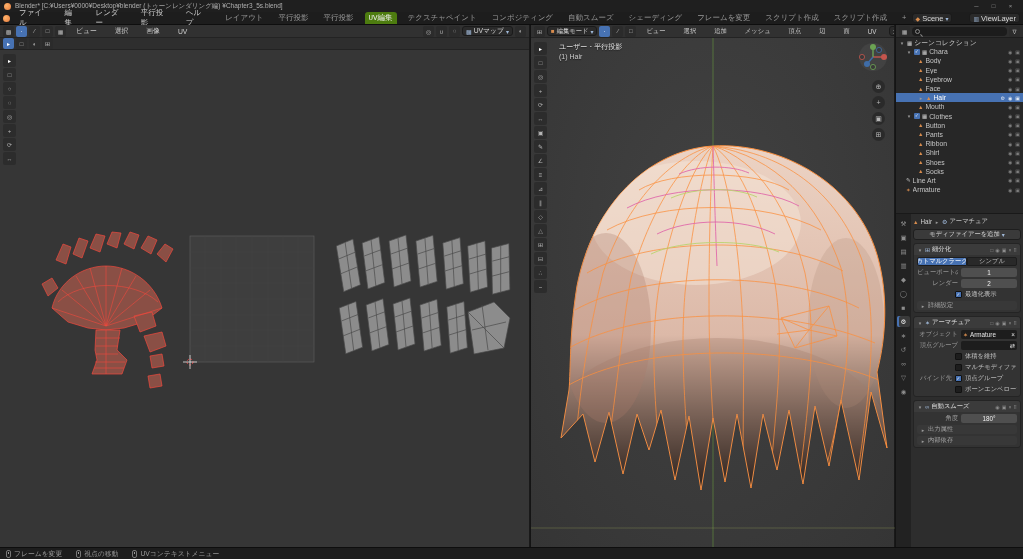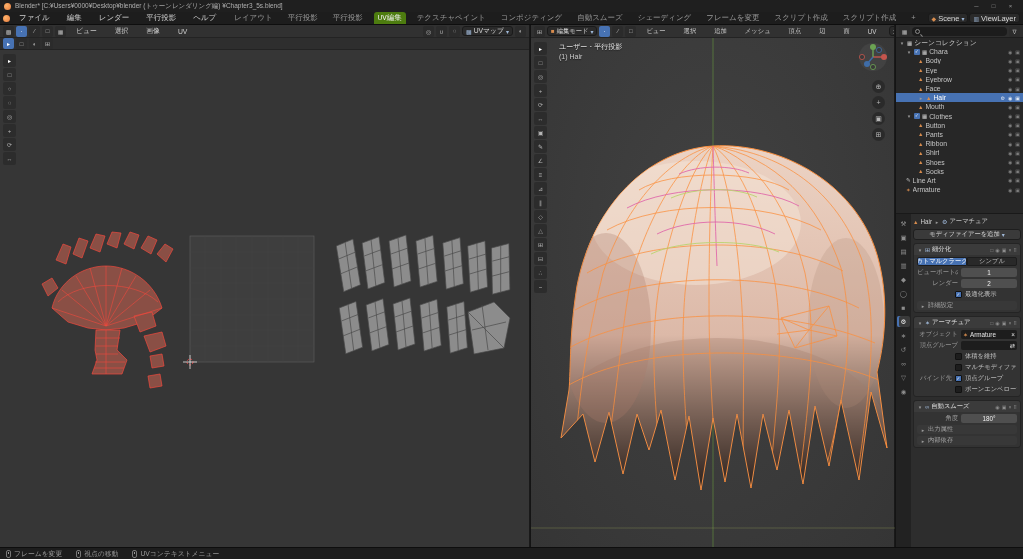--- a/index.html
+++ b/index.html
@@ -7,21 +7,21 @@
   body{position:relative;background:#141414;color:#c8c8c8;font-size:8px;-webkit-font-smoothing:antialiased;}
   .titlebar{position:absolute;top:0;left:0;right:0;height:12px;background:#1f1f1f;display:flex;align-items:center;gap:4px;padding:0 4px;font-size:6.5px;color:#b0b0b0;}
   .blogo{width:7px;height:7px;border-radius:50%;background:radial-gradient(circle at 35% 35%,#ffb36b,#e87d3e);flex:none;}
   .winbtns{margin-left:auto;display:flex;}
   .winbtn{width:17px;height:12px;display:flex;align-items:center;justify-content:center;color:#9a9a9a;font-size:6px;}
   .menubar{position:absolute;top:12px;left:0;right:0;height:13px;background:#1d1d1d;border-bottom:1px solid #0e0e0e;display:flex;align-items:center;gap:1px;padding:0 3px;font-size:7.5px;}
   .menu{padding:0 8px;color:#cfcfcf;}
   .wstabs{display:flex;margin-left:5px;gap:7px;}
   .wstab{padding:1px 4px;color:#9a9a9a;border-radius:3px 3px 0 0;white-space:nowrap;}
   .wstab.active{background:#4d7c0f;color:#f0f0f0;font-family:Liberation Mono, monospace;}
-  .mrights{margin-left:auto;display:flex;gap:1px;align-items:center;}
+  .mrights{margin-left:auto;display:flex;gap:17px;align-items:center;}
   .dropdown{background:#2a2a2a;border:1px solid #1a1a1a;border-radius:3px;height:10px;display:inline-flex;align-items:center;gap:2px;padding:0 3px;white-space:nowrap;color:#d8d8d8;}
   .di{font-size:6px;color:#9fb8d8;}
   .di.or{color:#d98d4e;}
   .main{position:absolute;top:25px;bottom:12px;left:0;right:0;}
   .pane{position:absolute;top:0;bottom:0;}
   .uvpane{left:0;width:530px;background:#353535;border-right:1px solid #191919;}
   .vppane{left:531px;width:364px;background:#3c3c3c;border-right:1px solid #191919;}
   .rpane{left:896px;right:0;background:#2b2b2b;}
   .edhead{height:13px;background:#313131;border-bottom:1px solid #232323;display:flex;align-items:center;gap:2px;padding:0 3px;font-size:6.8px;overflow:hidden;white-space:nowrap;}
   .toolrow{height:12px;background:#2e2e2e;border-bottom:1px solid #232323;display:flex;align-items:center;gap:2px;padding:0 3px;}

